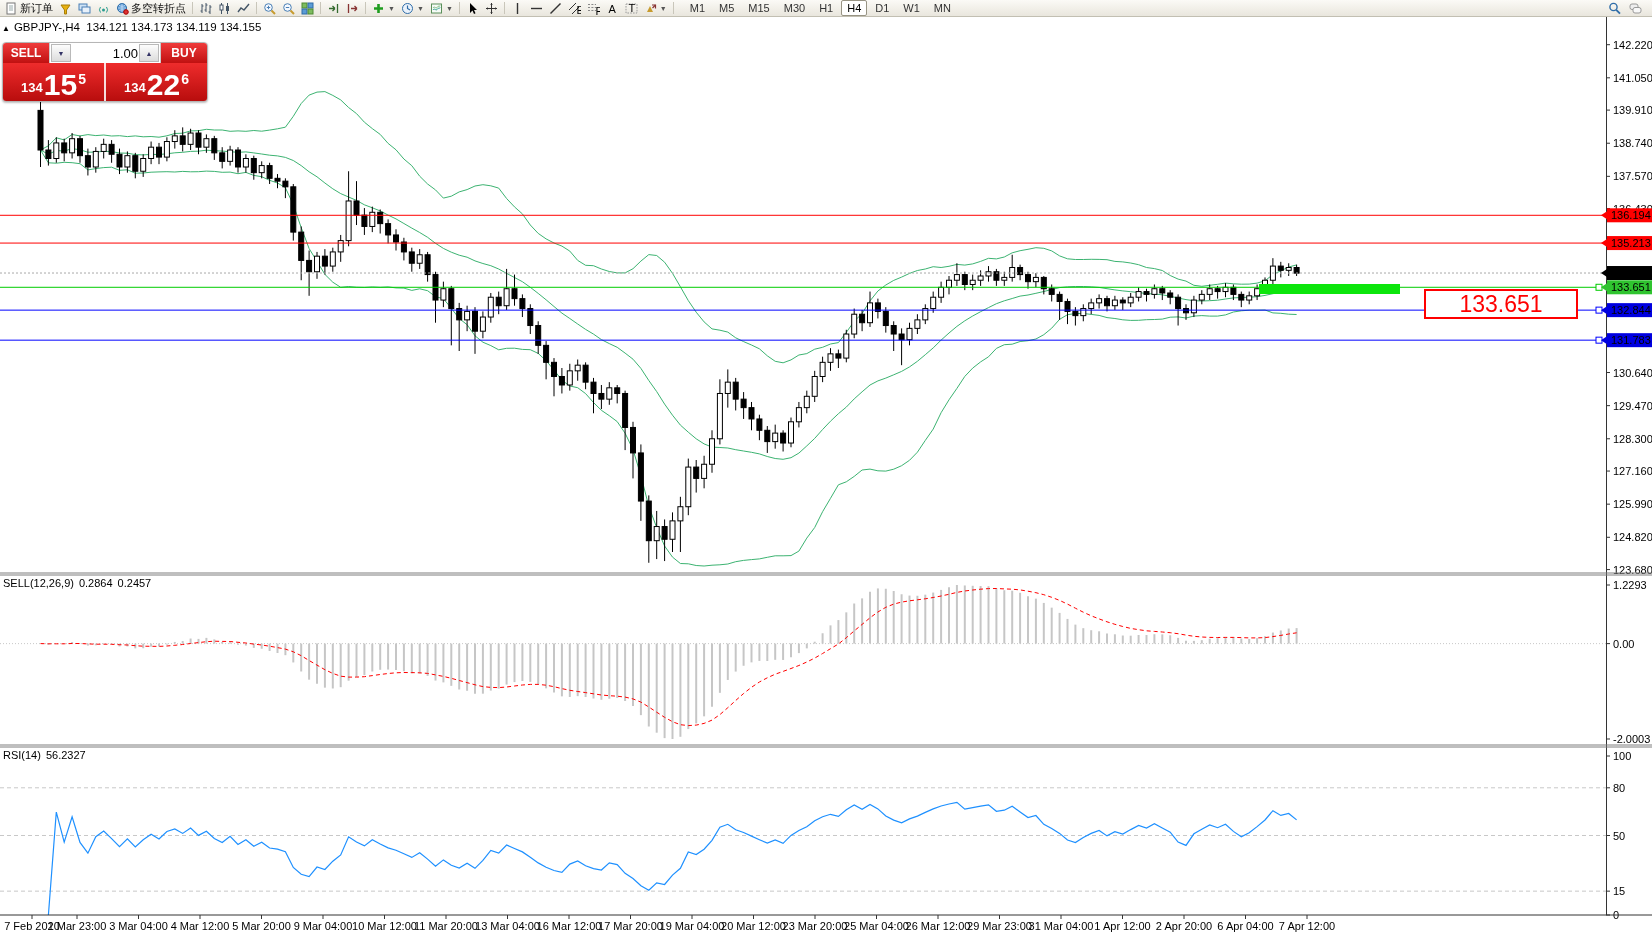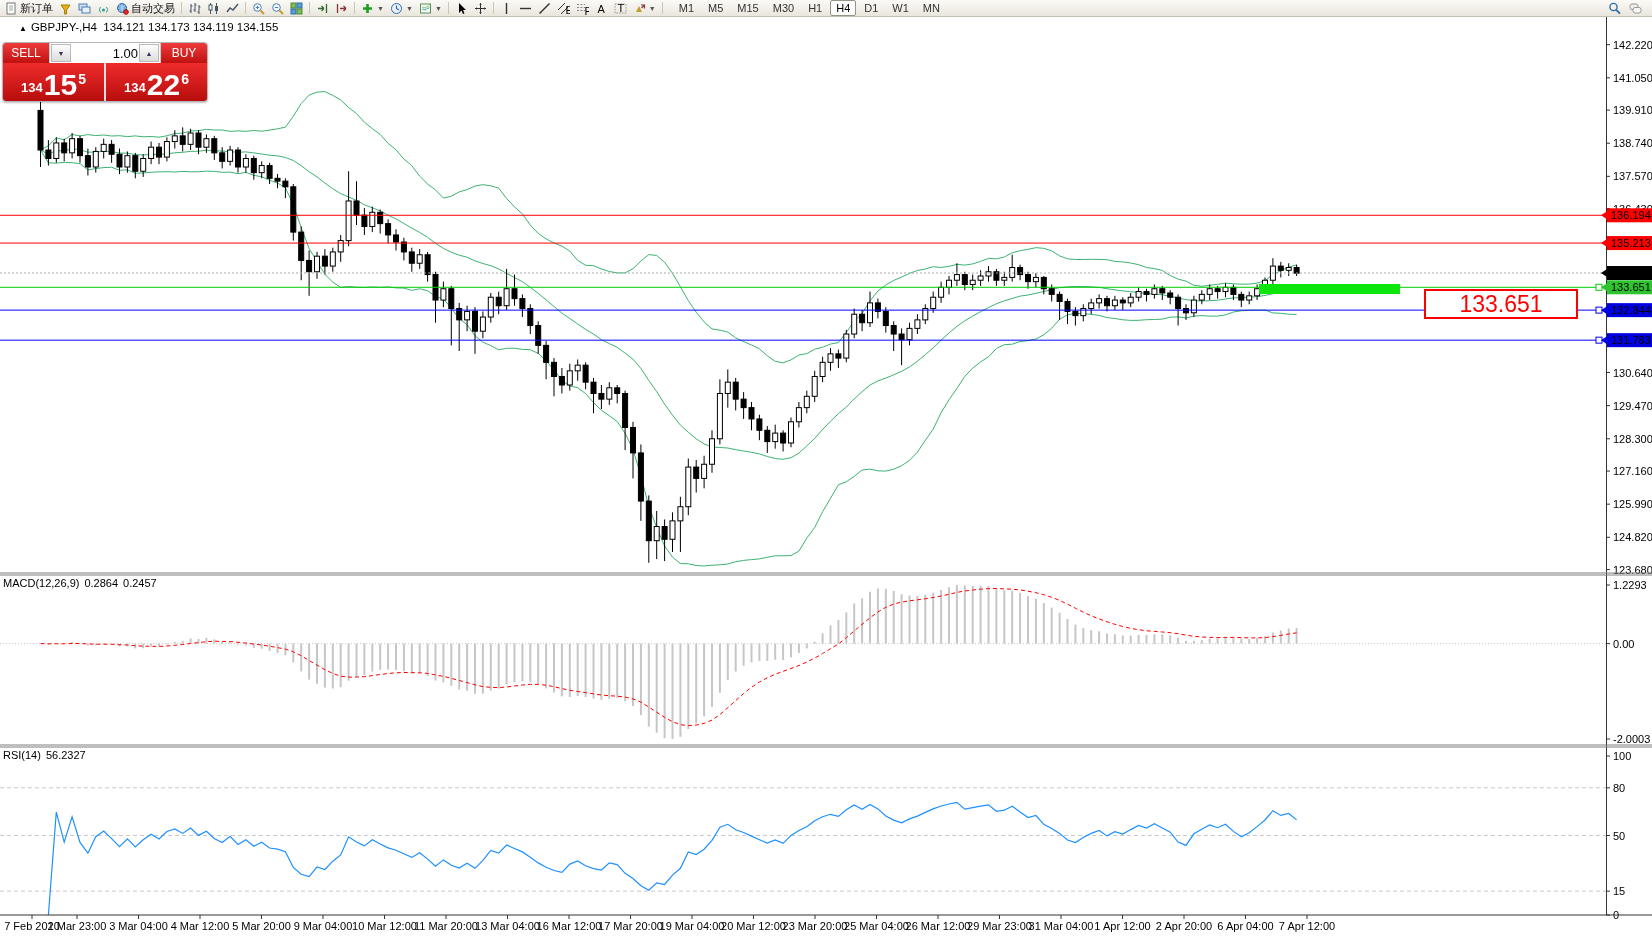--- a/index.html
+++ b/index.html
@@ -12,29 +12,29 @@
   .tb-sep{width:1px;height:12px;background:#c9c6ba;margin:0 3px;}
   .caret{font-size:7px;color:#555;margin-left:1px;}
   .tf-group{display:inline-flex;align-items:flex-start;margin-left:6px;}
   .tf-btn{font-size:11px;color:#333;padding:1px 5px;margin:0 1px;border:1px solid transparent;border-radius:2px;}
   .tf-btn.active{background:#fff;border:1px solid #989484;color:#000;}
   .tb-right{margin-left:auto;display:inline-flex;align-items:center;padding-right:10px;gap:8px;}
   .icon13{width:13px;height:13px;display:block;}
   
   .chart-area{position:absolute;left:0;top:17px;width:1652px;height:921px;background:#fff;}
   #plot{position:absolute;left:0;top:0;}
-  .chart-title{position:absolute;left:19px;top:4px;font-size:11.5px;color:#000;z-index:5;}
+  .chart-title{position:absolute;left:2px;top:4px;font-size:11.5px;color:#000;z-index:5;}
   .chart-title .tri{font-size:8px;margin-right:4px;}
   .ind-label{position:absolute;left:3px;font-size:11px;color:#000;z-index:5;}
   .ind-label span{margin-right:5px;}
   
   .trade-panel{position:absolute;left:2px;top:25px;width:204px;height:58px;z-index:10;background:#fff;
                border:1px solid #b6b6b6;border-radius:4px;overflow:hidden;box-shadow:0 1px 2px rgba(0,0,0,.25);}
   .tp-row1{display:flex;height:20px;}
-  .tp-btn{flex:0 0 46px;background:linear-gradient(#ef3b3b,#c01111);color:#fff;font-size:12px;font-weight:normal;
+  .tp-btn{flex:0 0 46px;background:linear-gradient(#ef3b3b,#c01111);color:#fff;font-size:12px;font-weight:bold;
           border:none;display:flex;align-items:center;justify-content:center;}
   .tp-spin{flex:1;display:flex;align-items:stretch;background:#fff;border-left:1px solid #ccc;border-right:1px solid #ccc;}
   .spin-btn{width:20px;background:linear-gradient(#fdfdfd,#dcdcdc);border:1px solid #b9b9b9;margin:1px;
             font-size:7px;color:#336;display:flex;align-items:center;justify-content:center;}
   .vol{flex:1;display:flex;align-items:center;justify-content:flex-end;font-size:13px;color:#000;}
   .tp-row2{display:flex;height:38px;background:linear-gradient(#ee2c2c,#b80d0d);color:#fff;}
   .tp-price{flex:1;display:flex;align-items:flex-end;justify-content:center;padding-bottom:2px;text-align:right;}
   .tp-price .big{font-size:13px;font-weight:bold;margin:0 1px 4px 0;}
   .tp-price .main{font-size:30px;font-weight:bold;line-height:28px;}
   .tp-price .sup{font-size:14px;font-weight:bold;margin:0 0 12px 1px;}
@@ -78,21 +78,21 @@
           <path d="M3.5 10.5 A4.5 4.5 0 0 1 3.5 5" fill="none" stroke="#2a9d8f"></path>
           <path d="M9.5 10.5 A4.5 4.5 0 0 0 9.5 5" fill="none" stroke="#2a9d8f"></path>
         </svg>
       </span>
     <span class="tb-btn">
       <svg class="icon13" viewBox="0 0 13 13">
           <circle cx="6" cy="6" r="4.5" fill="#5b9bd5" stroke="#2f6da8"></circle>
           <path d="M2 6 H10 M6 1.8 V10.4 M3 3.3 C4.8 4.6 7.5 4.6 9.3 3.3 M3 8.8 C4.8 7.5 7.5 7.5 9.3 8.8" stroke="#dceafc" fill="none" stroke-width=".7"></path>
           <circle cx="10" cy="10" r="2.3" fill="#d33" stroke="#a00"></circle>
         </svg>
-      <span>自动交易</span>
+      <span>多空转折点</span>
     </span>
     <span class="tb-sep"></span>
     <span class="tb-btn">
         <svg class="icon13" viewBox="0 0 13 13">
           <path d="M3 2 V11 M1.5 9 H3 M3 4 H4.5 M7 1 V10 M5.5 8 H7 M7 3 H8.5 M11 3 V12 M9.5 10 H11 M11 5 H12.5" stroke="#456" fill="none"></path>
         </svg>
       </span>
     <span class="tb-btn">
         <svg class="icon13" viewBox="0 0 13 13">
           <line x1="3.5" y1="1" x2="3.5" y2="12" stroke="#456"></line>
@@ -904,21 +904,21 @@
         <div class="tp-vsep"></div>
         <div class="tp-price">
           <span class="big">134</span>
             <span class="main">22</span>
             <span class="sup">6</span>
         </div>
       </div>
     </div>
 
     <div class="ind-label" style="top:560px;">
-      <span>MACD(12,26,9)</span><span>0.2864</span><span>0.2457</span>
+      <span>SELL(12,26,9)</span><span>0.2864</span><span>0.2457</span>
     </div>
     <div class="ind-label" style="top:732px;">
       <span>RSI(14)</span><span>56.2327</span>
     </div>
 
     <div class="anno-box">133.651</div>
   </div>
 </div>
 
 </body></html>

